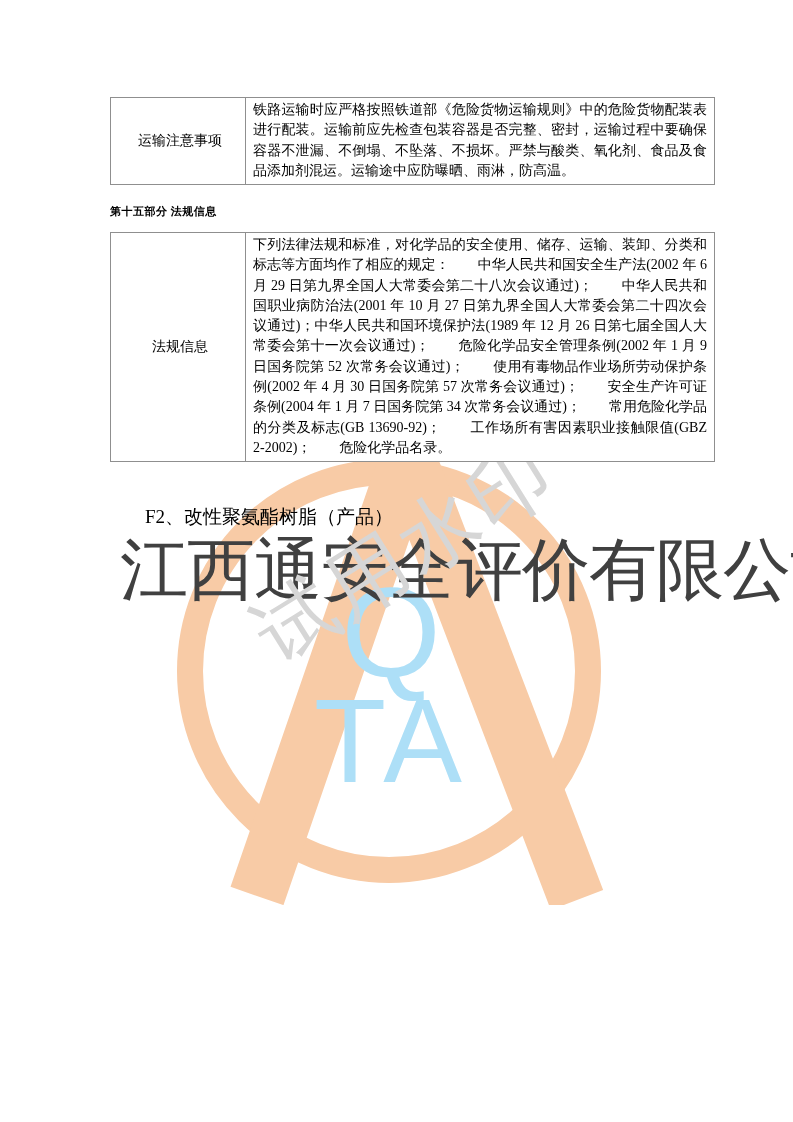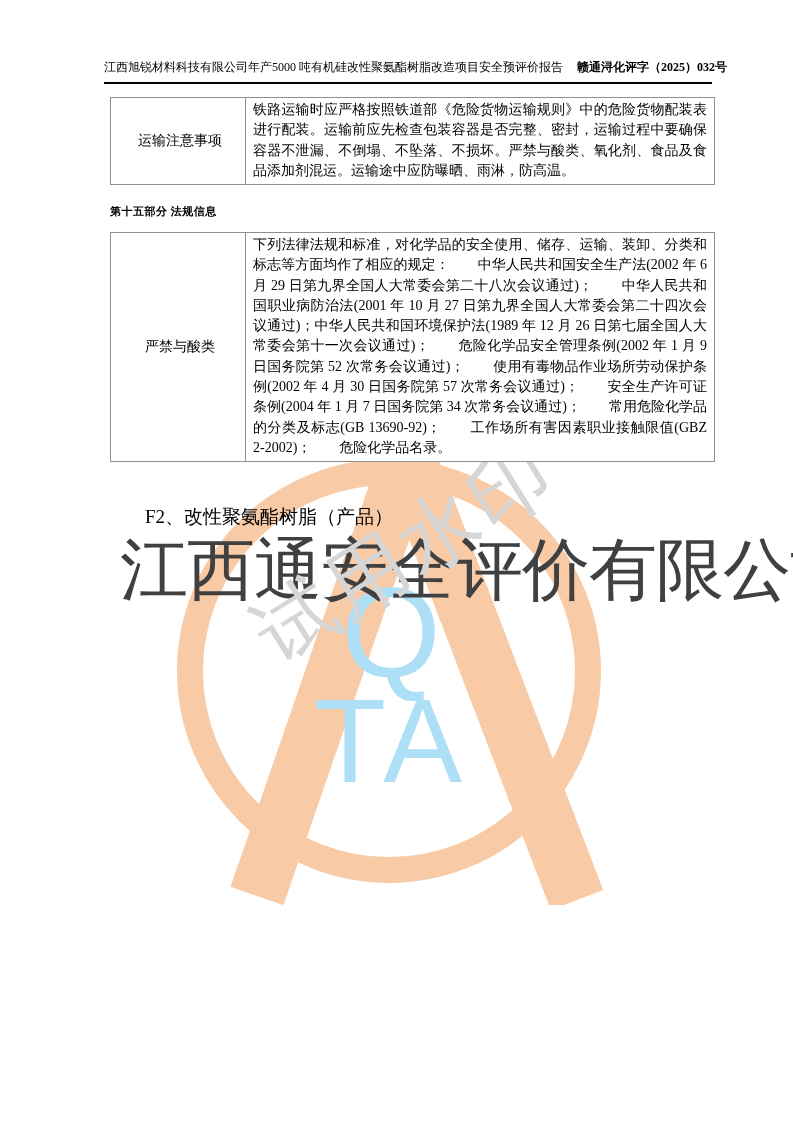--- a/index.html
+++ b/index.html
@@ -70,40 +70,36 @@
       <text x="226" y="332" text-anchor="middle" font-family="Liberation Sans, sans-serif" font-size="118" letter-spacing="6" fill="#addff7">TA</text>
     </svg>
 
     <div class="wm-company">江西通安全评价有限公司</div>
 
     <div class="wm-trial">试用水印</div>
   </div>
 
   <div class="content-layer">
 
-    <div class="header">
-      <span class="title">江西旭锐材料科技有限公司年产5000 吨有机硅改性聚氨酯树脂改造项目安全预评价报告</span>
-      <span class="doc-number">赣通浔化评字（2025）032号</span>
-    </div>
 
     <table class="doc-table table-transport">
       <tbody>
         <tr>
           <td class="label-cell">运输注意事项</td>
           <td class="content-cell">铁路运输时应严格按照铁道部《危险货物运输规则》中的危险货物配装表进行配装。运输前应先检查包装容器是否完整、密封，运输过程中要确保容器不泄漏、不倒塌、不坠落、不损坏。严禁与酸类、氧化剂、食品及食品添加剂混运。运输途中应防曝晒、雨淋，防高温。</td>
         </tr>
       </tbody>
     </table>
 
     <div class="section-heading">第十五部分 法规信息</div>
 
     <table class="doc-table table-regulations">
       <tbody>
         <tr>
-          <td class="label-cell">严禁与酸类</td>
+          <td class="label-cell">法规信息</td>
           <td class="content-cell">下列法律法规和标准，对化学品的安全使用、储存、运输、装卸、分类和标志等方面均作了相应的规定：　　中华人民共和国安全生产法(2002 年 6 月 29 日第九界全国人大常委会第二十八次会议通过)；　　中华人民共和国职业病防治法(2001 年 10 月 27 日第九界全国人大常委会第二十四次会议通过)；中华人民共和国环境保护法(1989 年 12 月 26 日第七届全国人大常委会第十一次会议通过)；　　危险化学品安全管理条例(2002 年 1 月 9 日国务院第 52 次常务会议通过)；　　使用有毒物品作业场所劳动保护条例(2002 年 4 月 30 日国务院第 57 次常务会议通过)；　　安全生产许可证条例(2004 年 1 月 7 日国务院第 34 次常务会议通过)；　　常用危险化学品的分类及标志(GB 13690-92)；　　工作场所有害因素职业接触限值(GBZ 2-2002)；　　危险化学品名录。</td>
         </tr>
       </tbody>
     </table>
 
     <div class="product-heading">F2、改性聚氨酯树脂（产品）</div>
 
   </div>
 
 </div>

